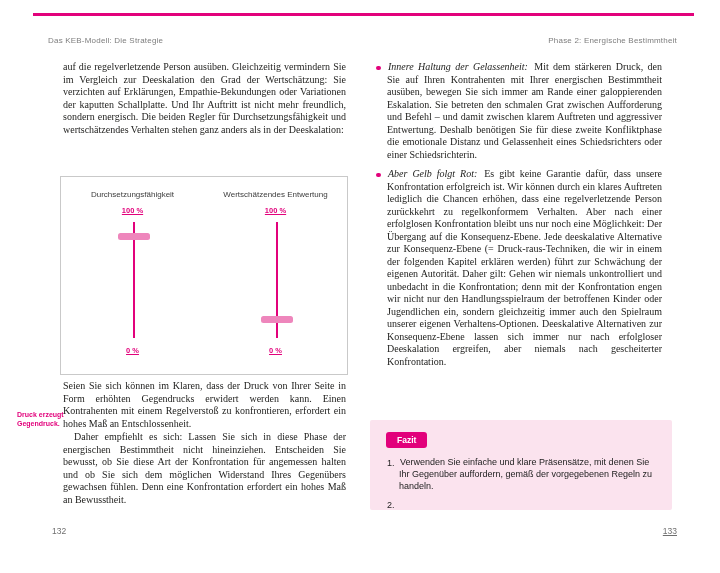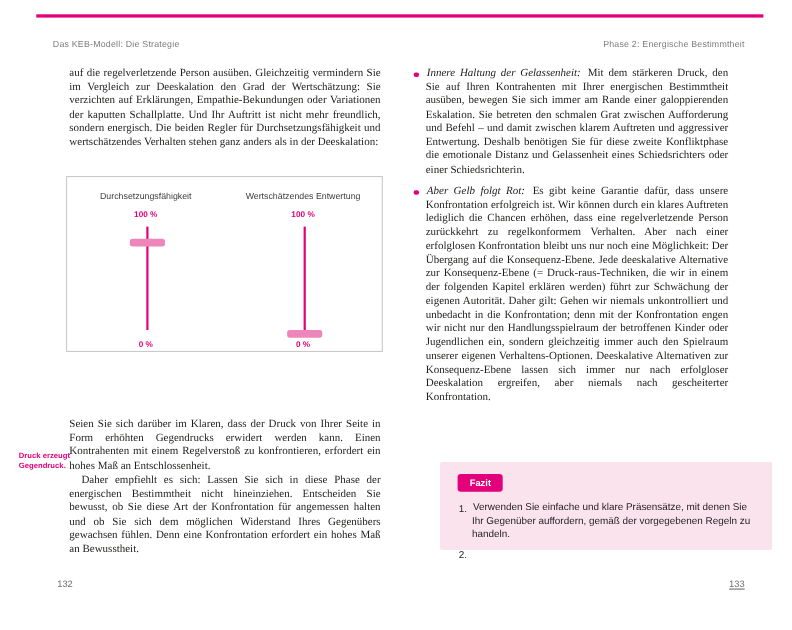--- a/index.html
+++ b/index.html
@@ -16,37 +16,37 @@
   .running-head { position:absolute; top:33px; font-family:"Liberation Sans", sans-serif; font-size:8px; letter-spacing:0.2px; color:var(--head_gray,#7d7d7d); }
   .head-left  { left:45px; }
   .head-right { right:44px; }
 
   .left-col  { position:absolute; left:59px; top:57px;  width:285px; }
   .left-col2 { position:absolute; left:59px; top:376px; width:285px; }
   .right-col { position:absolute; left:370px; top:57px; width:290px; }
   .body-text { font-size:10px; line-height:12.5px; text-align:justify; }
   .indent { text-indent:11px; }
 
-  .figure { position:absolute; left:57px; top:157px; width:288px; height:160px; border:1px solid var(--figure_border,#c9c9c9); background:#fff; display:flex; }
+  .figure { position:absolute; left:57px; top:173px; width:288px; height:199px; border:1px solid var(--figure_border,#c9c9c9); background:#fff; display:flex; }
   .slider-col { flex:1; display:flex; flex-direction:column; align-items:center; padding-top:11px; }
   .slider-label { font-family:"Liberation Sans", sans-serif; font-size:8px; color:#3c3c3c; }
-  .pct { font-family:"Liberation Sans", sans-serif; font-size:7.5px; font-weight:bold; color:var(--accent,#e2017b); margin-top:6px; }
+  .pct { font-family:"Liberation Sans", sans-serif; font-size:7.5px; font-weight:bold; color:var(--accent,#e2017b); margin-top:6px;text-decoration:underline; }
   .track-wrap { position:relative; width:34px; height:118px; margin-top:5px; }
   .track { position:absolute; left:16px; top:0; bottom:0; width:2px; background:var(--accent,#e2017b); }
   .handle { position:absolute; left:1px; width:32px; height:7px; border-radius:2.5px; background:var(--accent_soft,#ee86bc); }
 
   .margin-note { position:absolute; left:14px; top:407px; width:50px;
     font-family:"Liberation Sans", sans-serif; font-weight:bold; font-size:7px; line-height:9px;
     color:var(--accent,#e2017b); }
 
   .bullet-item { position:relative; padding-left:13px; margin-bottom:7px; }
   .bullet-dot { position:absolute; left:1px; top:3.5px; width:4.5px; height:4.5px; border-radius:50%; background:var(--accent,#e2017b); }
   .lead { font-style:italic; }
 
-  .fazit-box { position:absolute; left:397px; top:417px; width:302px; height:80px;
+  .fazit-box { position:absolute; left:367px; top:417px; width:302px; height:90px;
     background:var(--fazit_bg,#fbe3ee); border-radius:2px; padding:9px 15px; }
   .fazit-badge { display:inline-block; background:var(--accent,#e2017b); color:#ffffff;
     font-family:"Liberation Sans", sans-serif; font-size:8.5px; font-weight:bold;
     padding:3px 11px; border-radius:3px; margin-bottom:7px; }
   .fazit-item { position:relative; padding-left:13px; font-family:"Liberation Sans", sans-serif;
     font-size:9px; line-height:12px; color:#232323; margin-bottom:6px; }
   .fazit-num { position:absolute; left:0; }
 
   .page-num { position:absolute; top:523px; font-family:"Liberation Sans", sans-serif; font-size:8.5px; color:#6f6f6f; }
   .num-left  { left:49px; }
@@ -83,21 +83,21 @@
         <div class="track"></div>
         <div class="handle" style="top: 94.35px;"></div>
       </div>
       <div class="pct">0 %</div>
     </div>
   </div>
 
   <div class="margin-note">Druck erzeugt Gegendruck.</div>
 
   <div class="left-col2">
-    <p class="body-text">Seien Sie sich darüber im Klaren, dass der Druck von Ihrer Seite in Form erhöhten Gegendrucks erwidert werden kann. Einen Kontrahenten mit einem Regelverstoß zu konfrontieren, erfordert ein hohes Maß an Entschlossenheit.</p>
+    <p class="body-text">Seien Sie sich können im Klaren, dass der Druck von Ihrer Seite in Form erhöhten Gegendrucks erwidert werden kann. Einen Kontrahenten mit einem Regelverstoß zu konfrontieren, erfordert ein hohes Maß an Entschlossenheit.</p>
     <p class="body-text indent">Daher empfiehlt es sich: Lassen Sie sich in diese Phase der energischen Bestimmtheit nicht hineinziehen. Entscheiden Sie bewusst, ob Sie diese Art der Konfrontation für angemessen halten und ob Sie sich dem möglichen Widerstand Ihres Gegenübers gewachsen fühlen. Denn eine Konfrontation erfordert ein hohes Maß an Bewusstheit.</p>
   </div>
 
   <div class="page-num num-left">132</div>
 
   <div class="right-col">
     <div class="bullet-item body-text">
       <span class="bullet-dot"></span>
       <span class="lead">Innere Haltung der Gelassenheit:</span>
       <span>Mit dem stärkeren Druck, den Sie auf Ihren Kontrahenten mit Ihrer energischen Bestimmtheit ausüben, bewegen Sie sich immer am Rande einer galoppierenden Eskalation. Sie betreten den schmalen Grat zwischen Aufforderung und Befehl – und damit zwischen klarem Auftreten und aggressiver Entwertung. Deshalb benötigen Sie für diese zweite Konfliktphase die emotionale Distanz und Gelassenheit eines Schiedsrichters oder einer Schiedsrichterin.</span>

